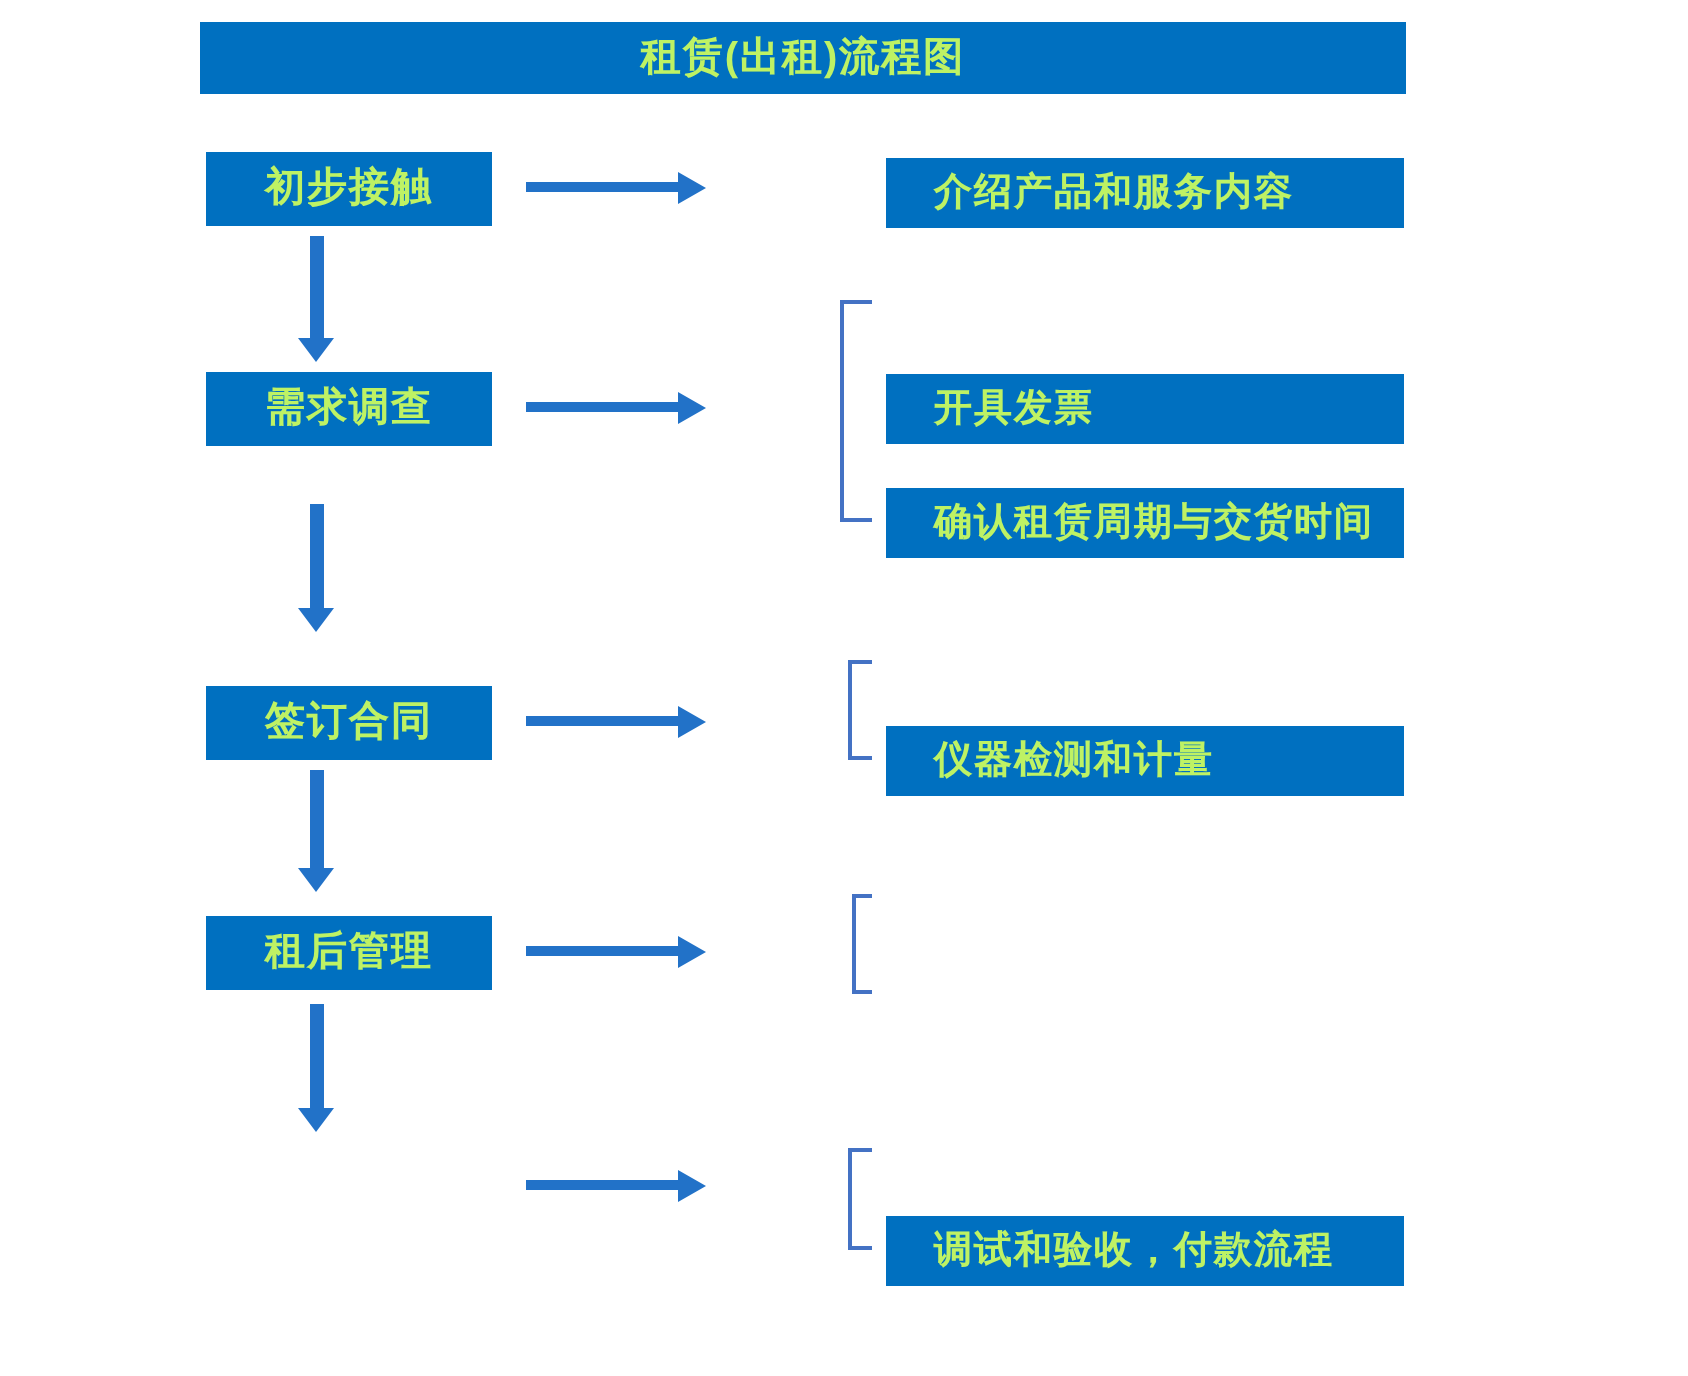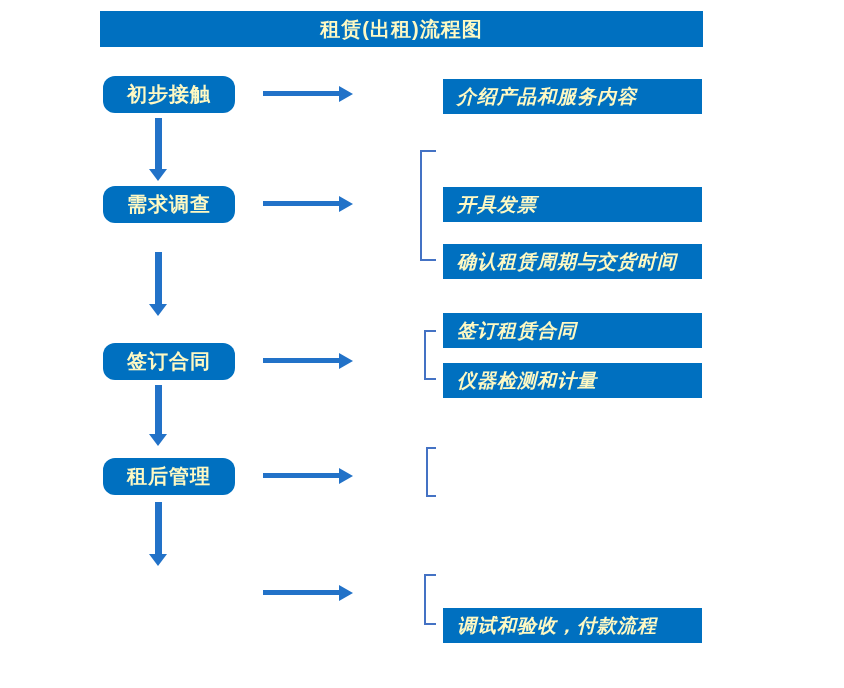--- a/index.html
+++ b/index.html
@@ -11,54 +11,52 @@
     position: relative;
     width: 844px;
     height: 688px;
     background: #ffffff;
     font-family: "Liberation Sans", sans-serif;
     overflow: hidden;
   }
   .blue-box {
     position: absolute;
     background: var(--box-blue, #0070C0);
-    color: #fef9c3;
+    color: #bef264;
     font-weight: bold;
     box-sizing: border-box;
   }
   .title-bar {
     left: 100px;
     top: 11px;
     width: 603px;
     height: 36px;
     line-height: 36px;
     text-align: center;
     font-size: 20px;
     letter-spacing: 1px;
   }
   .step-box {
     left: 103px;
-    width: 132px;
+    width: 143px;
     height: 37px;
     line-height: 37px;
     text-align: center;
     font-size: 20px;
     letter-spacing: 1px;
-    border-radius: 12px;
   }
   .detail-box {
     left: 443px;
     width: 259px;
     height: 35px;
     line-height: 35px;
-    padding-left: 14px;
+    padding-left: 24px;
     font-size: 19px;
     letter-spacing: 1px;
     white-space: nowrap;
-    font-style: italic;
   }
   .h-arrow {
     position: absolute;
     left: 263px;
     width: 90px;
     height: 16px;
   }
   .h-line {
     position: absolute;
     left: 0;
@@ -161,19 +159,18 @@
   <div class="bracket" style="left:420px;top:150px;width:16px;height:111px"></div>
   <div class="bracket" style="left:424px;top:330px;width:12px;height:50px"></div>
   <div class="bracket" style="left:426px;top:447px;width:10px;height:50px"></div>
   <div class="bracket" style="left:424px;top:574px;width:12px;height:51px"></div>
 
   <div class="blue-box detail-box" style="top:79px">介绍产品和服务内容</div>
 
   <div class="blue-box detail-box" style="top:187px">开具发票</div>
   <div class="blue-box detail-box" style="top:244px">确认租赁周期与交货时间</div>
 
-  <div class="blue-box detail-box" style="top:313px">签订租赁合同</div>
   <div class="blue-box detail-box" style="top:363px">仪器检测和计量</div>
 
 
   <div class="blue-box detail-box" style="top:608px">调试和验收，付款流程</div>
 
 </div>
 
 </body></html>

